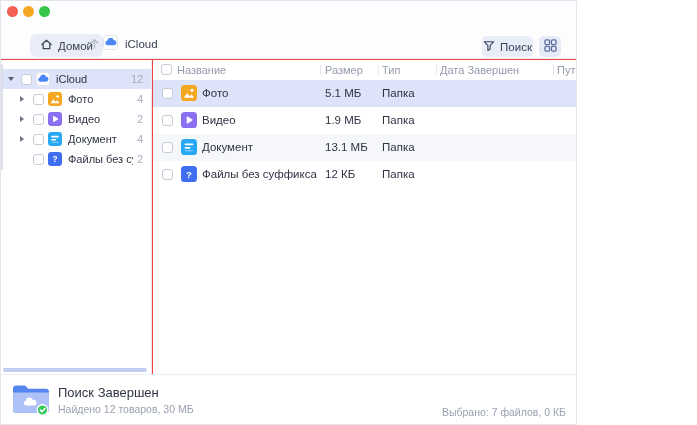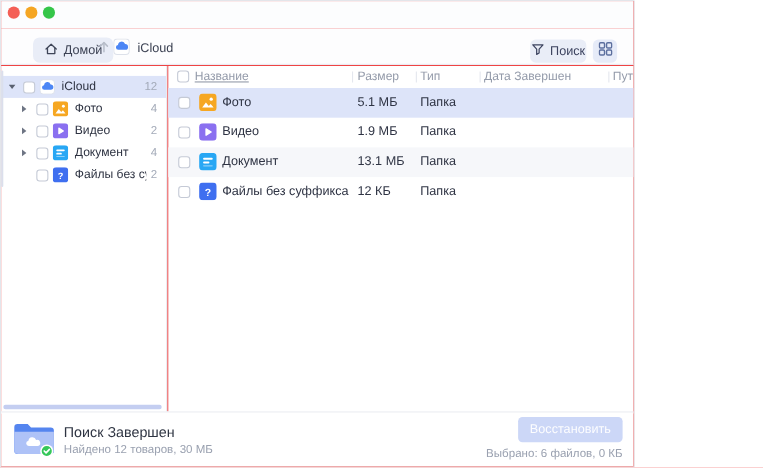--- a/index.html
+++ b/index.html
@@ -47,21 +47,21 @@
   .side-row .cb { margin-right:4px; }
   .side-row .ic { flex:0 0 14px; width:14px; height:14px; margin-right:6px; display:flex; }
   .side-row .lbl { flex:1; white-space:nowrap; overflow:hidden; }
   .side-row .cnt { color:#a3aab8; font-size:10.5px; margin-left:4px; }
   .hscroll { position:absolute; left:2px; top:308px; width:144px; height:4px; border-radius:2px; background:#c4cef1; }
   .vscroll { position:absolute; left:0px; top:4px; width:2px; height:106px; border-radius:1px; background:#dbdfec; }
   
   .table { position:absolute; left:152px; top:59px; right:0; height:316px; background:#fff; }
   .thead { position:relative; height:20px; font-size:11px; color:#949baa; }
   .thead .cb { position:absolute; left:8px; top:4px; }
-  .hname { position:absolute; left:24px; top:4px;text-decoration:underline; }
+  .hname { position:absolute; left:24px; top:4px; }
   .hsize { position:absolute; left:172px; top:4px; }
   .htype { position:absolute; left:229px; top:4px; }
   .hdate { position:absolute; left:287px; top:4px; }
   .hpath { position:absolute; left:404px; top:4px; }
   .sep { position:absolute; top:5px; width:1px; height:10px; background:#e4e7ee; }
   .t-row { position:relative; height:27px; font-size:11.5px; color:#2f3444; }
   .t-row.sel { background:var(--selected,#dde4f9); }
   .t-row.stripe { background:#f6f7fa; }
   .t-row .cb { position:absolute; left:9px; top:8px; }
   .t-row .ic { position:absolute; left:28px; top:5px; width:16px; height:16px; }
@@ -281,17 +281,16 @@
       <svg width="40" height="35" viewBox="0 0 40 35">
         <path d="M2 6.5A3 3 0 0 1 5 3.5h9.2l3 3.2H35a3 3 0 0 1 3 3v18a3 3 0 0 1-3 3H5a3 3 0 0 1-3-3z" fill="#5585ef"></path>
         <path d="M2 10.5h36V27a3.7 3.7 0 0 1-3.7 3.7H5.7A3.7 3.7 0 0 1 2 27z" fill="#aec2f7"></path>
         <path d="M23.5 23.5h-8.3a2.4 2.4 0 0 1-.37-4.77 3.6 3.6 0 0 1 7-.8 2.55 2.55 0 0 1 1.67 5.57z" fill="#fff"></path>
         <circle cx="31.5" cy="28" r="5.3" fill="#35c75a" stroke="#fff" stroke-width="1.4"></circle>
         <path d="M29.2 28l1.7 1.7 3-3.2" fill="none" stroke="#fff" stroke-width="1.5" stroke-linecap="round" stroke-linejoin="round"></path>
       </svg>
     </span>
     <div class="st-title">Поиск Завершен</div>
     <div class="st-sub">Найдено 12 товаров, 30 МБ</div>
-    <button class="btn-recover">Восстановить</button>
-    <div class="st-sel">Выбрано: 6 файлов, 0 КБ</div>
+    <div class="st-sel">Выбрано: 7 файлов, 0 КБ</div>
   </div>
 
 </div>
 
 </body></html>

